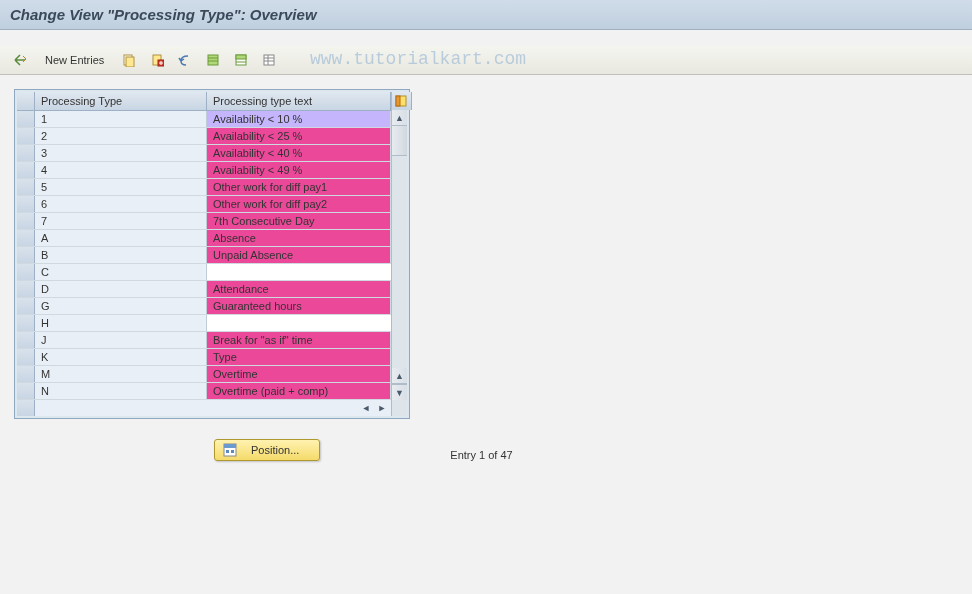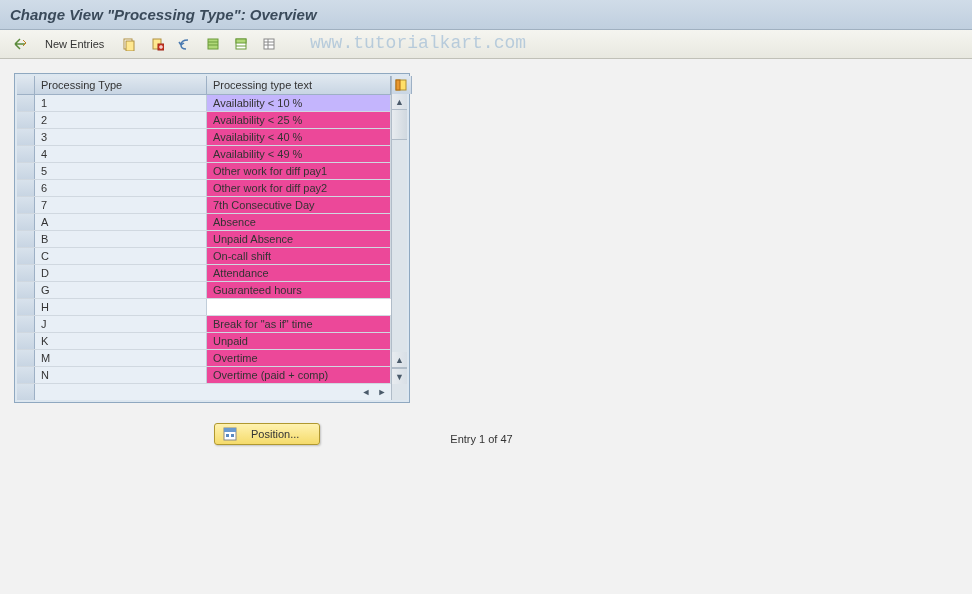--- a/index.html
+++ b/index.html
@@ -1,21 +1,21 @@
 <!DOCTYPE html>
 <html><head>
   <meta charset="utf-8">
   <style>
     * { box-sizing: border-box; margin: 0; padding: 0; }
     body { font-family: Arial, sans-serif; font-size: 11px; background: #f2f2f2; width: 972px; height: 594px; overflow: hidden; }
     
     .title-bar { background: linear-gradient(to bottom, #d0dce8, #c0cfdf); padding: 6px 10px; border-bottom: 1px solid #a0b0c0; }
     .title-text { font-size: 15px; font-weight: bold; font-style: italic; color: #3a4a5a; }
     
-    .toolbar { background: linear-gradient(to bottom, #f5f5f0, #e8e8e0); padding: 4px 8px; border-bottom: 1px solid #c0c0b8; display: flex; align-items: center; gap: 4px; position: relative; }
+    .toolbar { background: linear-gradient(to bottom, #f5f5f0, #e8e8e0); padding: 4px 8px; border-bottom: 1px solid #c0c0b8; display: flex; align-items: center; gap: 4px; position: relative; margin-top: 16px; }
     .toolbar-btn { display: inline-flex; align-items: center; justify-content: center; padding: 2px 4px; border: 1px solid transparent; border-radius: 2px; cursor: pointer; min-width: 18px; height: 20px; }
     .toolbar-text-btn { padding: 2px 8px; font-size: 11px; color: #333; }
     
     .watermark { position: absolute; left: 310px; top: 3px; font-size: 18px; color: rgba(100, 150, 200, 0.4); font-family: Liberation Mono, monospace; pointer-events: none; }
     
     .content-area { padding: 14px; background: #f2f2f2; }
     
     .table-wrapper { display: inline-block; border: 1px solid #8fa8c0; background: #dde7f0; padding: 2px; }
     .table-inner { display: flex; }
     .table-main { background: #fff; }
@@ -161,21 +161,20 @@
               <div class="td-text">Absence</div>
             </div>
             <div class="tr">
               <div class="td-sel"></div>
               <div class="td-type">B</div>
               <div class="td-text">Unpaid Absence</div>
             </div>
             <div class="tr">
               <div class="td-sel"></div>
               <div class="td-type">C</div>
-              <div class="td-text">On-call shift</div>
             </div>
             <div class="tr">
               <div class="td-sel"></div>
               <div class="td-type">D</div>
               <div class="td-text">Attendance</div>
             </div>
             <div class="tr">
               <div class="td-sel"></div>
               <div class="td-type">G</div>
               <div class="td-text">Guaranteed hours</div>
@@ -185,21 +184,21 @@
               <div class="td-type">H</div>
             </div>
             <div class="tr">
               <div class="td-sel"></div>
               <div class="td-type">J</div>
               <div class="td-text">Break for "as if" time</div>
             </div>
             <div class="tr">
               <div class="td-sel"></div>
               <div class="td-type">K</div>
-              <div class="td-text">Unpaid</div>
+              <div class="td-text">Type</div>
             </div>
             <div class="tr">
               <div class="td-sel"></div>
               <div class="td-type">M</div>
               <div class="td-text">Overtime</div>
             </div>
             <div class="tr">
               <div class="td-sel"></div>
               <div class="td-type">N</div>
               <div class="td-text">Overtime (paid + comp)</div>

